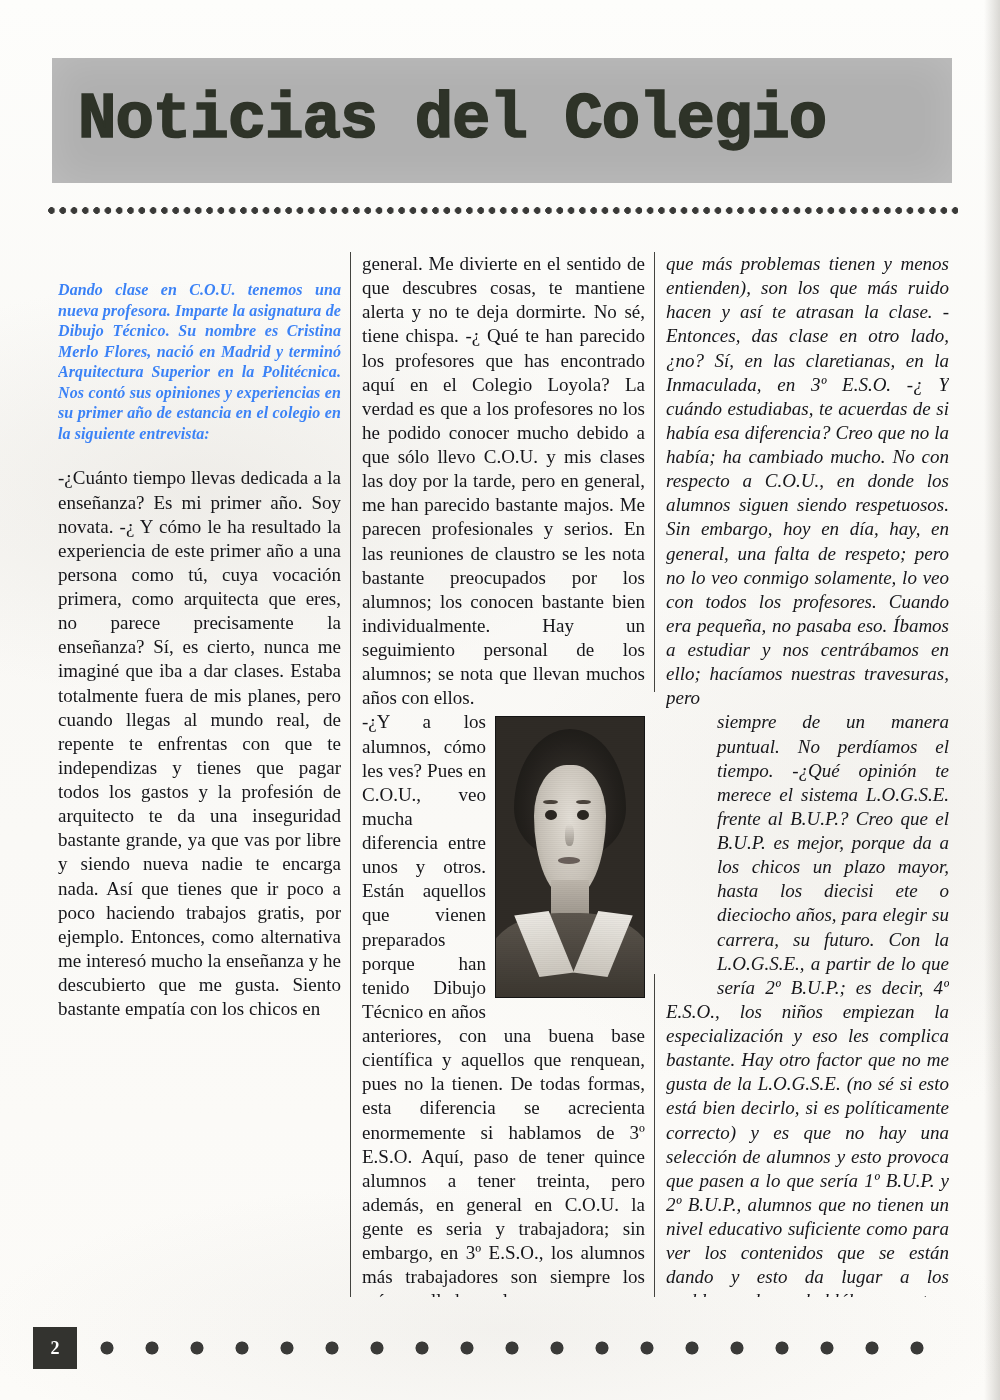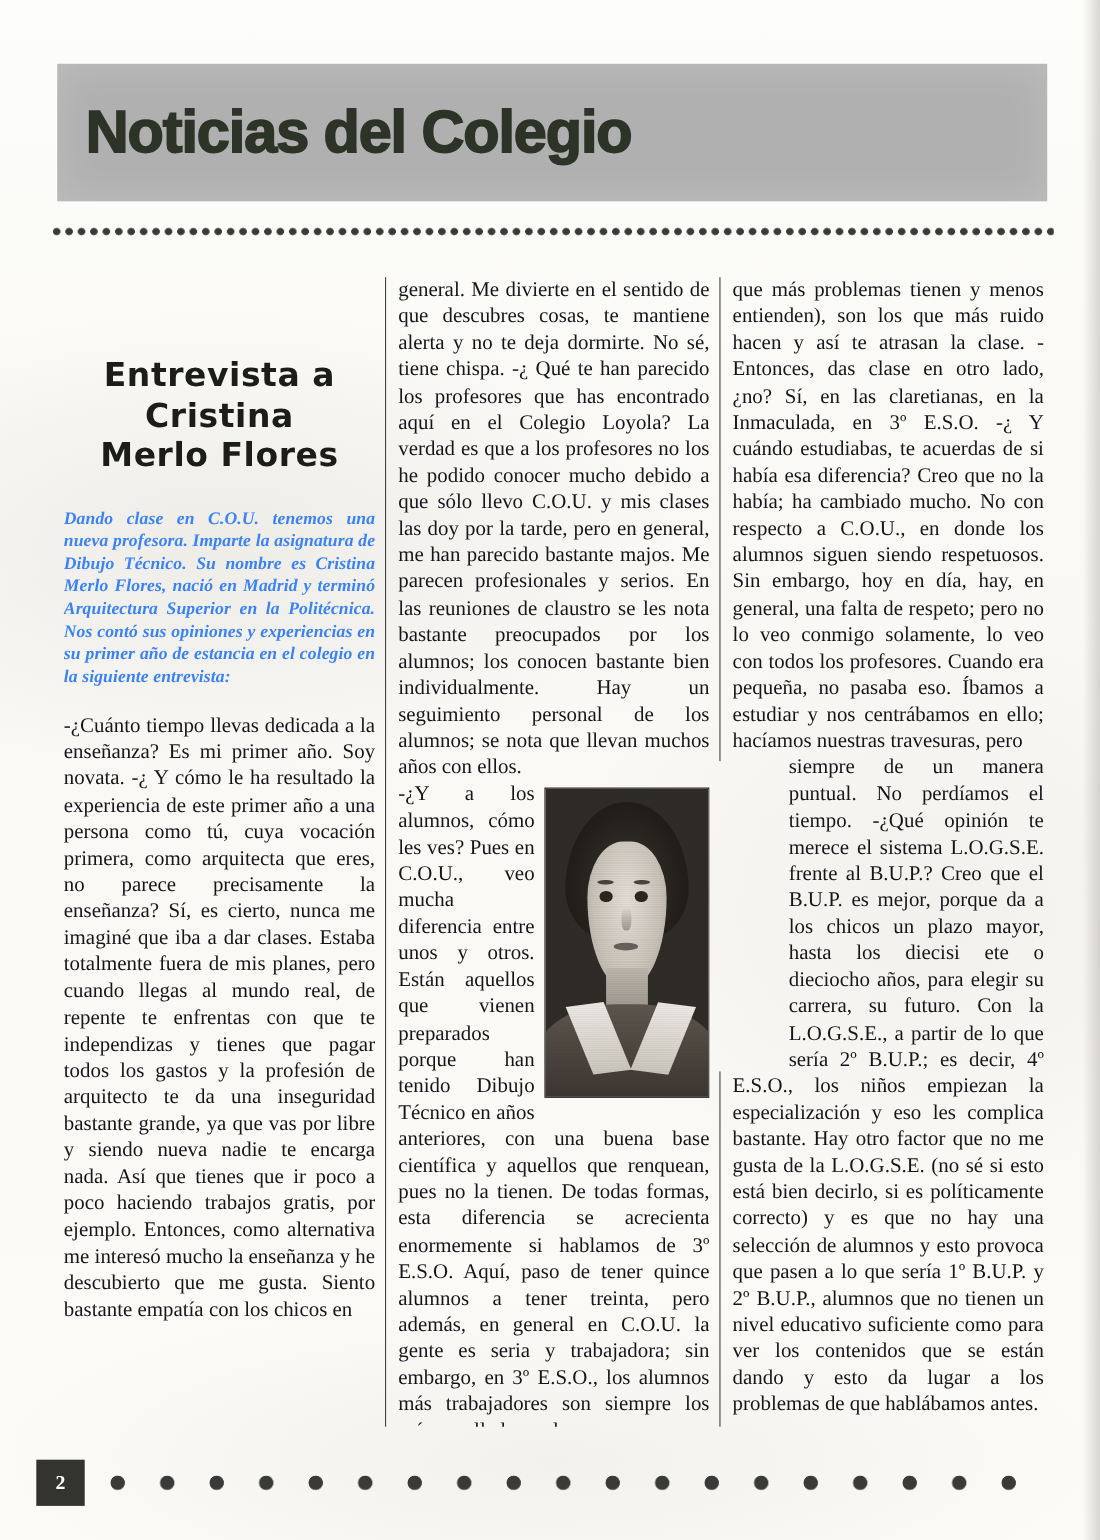--- a/index.html
+++ b/index.html
@@ -41,23 +41,23 @@
     height: 125px;
     background: #b0b0b0;
     box-shadow: inset 0 0 40px rgba(255,255,255,0.18);
     overflow: hidden;
   }
   .masthead-title {
     position: absolute;
     left: 26px;
     top: 50%;
     transform: translateY(-52%);
-    font-family: Liberation Sans, sans-serif;
+    font-family: Liberation Mono, monospace;
     font-weight: 700;
-    font-size: 54px;
+    font-size: 64px;
     line-height: 1;
     letter-spacing: -1px;
     color: #2e3328;
     white-space: nowrap;
     -webkit-text-stroke: 1.6px #2e3328;
   }
 
   
   .dotrule {
     position: absolute;
@@ -90,21 +90,21 @@
   }
   .col {
     position: absolute;
     top: 0;
     width: 283px;
     height: 1045px;
     overflow: hidden;
   }
   .col1 { left: 0px; }
   .col2 { left: 304px; }
-  .col3 { left: 608px; }
+  .col3 { left: 608px; font-style: italic; }
 
   .colrule {
     position: absolute;
     top: 0;
     width: 1px;
     background: #43433f;
   }
   .rule1 { left: 292px; top: 0px; height: 1045px; }
   .rule2 { left: 596px; top: 0px; height: 440px; }
   .rule2b { left: 596px; top: 722px; height: 323px; }
@@ -279,25 +279,20 @@
 
 <div class="dotrule dotrule-top"></div>
 
 <div class="cols">
 
   <div class="colrule rule1"></div>
   <div class="colrule rule2"></div>
   <div class="colrule rule2b"></div>
 
   <div class="col col1">
-    <div class="headline">
-      <span>Entrevista a</span>
-      <span>Cristina</span>
-      <span>Merlo Flores</span>
-    </div>
     <div class="standfirst">Dando clase en C.O.U. tenemos una nueva profesora. Imparte la asignatura de Dibujo Técnico. Su nombre es Cristina Merlo Flores, nació en Madrid y terminó Arquitectura Superior en la Politécnica. Nos contó sus opiniones y experiencias en su primer año de estancia en el colegio en la siguiente entrevista:</div>
     <div class="body-text">-¿Cuánto tiempo llevas dedicada a la enseñanza?
 Es mi primer año. Soy novata.
 -¿ Y cómo le ha resultado la experiencia de este primer año a una persona como tú, cuya vocación primera, como arquitecta que eres, no parece precisamente la enseñanza?
 Sí, es cierto, nunca me imaginé que iba a dar clases. Estaba totalmente fuera de mis planes, pero cuando llegas al mundo real, de repente te enfrentas con que te independizas y tienes que pagar todos los gastos y la profesión de arquitecto te da una inseguridad bastante grande, ya que vas por libre y siendo nueva nadie te encarga nada. Así que tienes que ir poco a poco haciendo trabajos gratis, por ejemplo. Entonces, como alternativa me interesó mucho la enseñanza y he descubierto que me gusta. Siento bastante empatía con los chicos en</div>
   </div>
 
   <div class="col col2">
     <div class="body-text">general. Me divierte en el sentido de que descubres cosas, te mantiene alerta y no te deja dormirte. No sé, tiene chispa.
 -¿ Qué te han parecido los profesores que has encontrado aquí en el Colegio Loyola?

